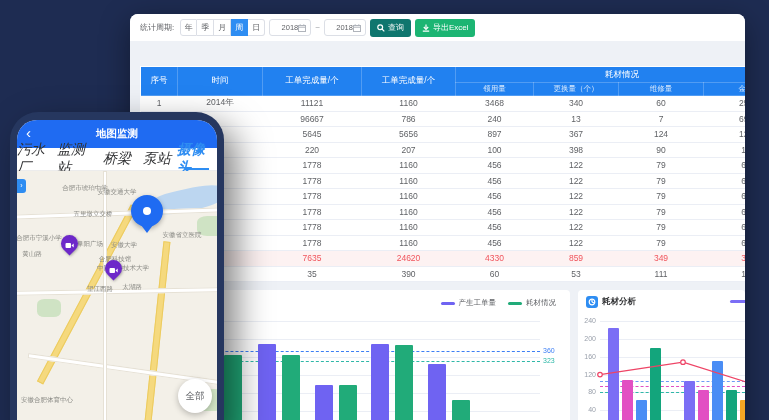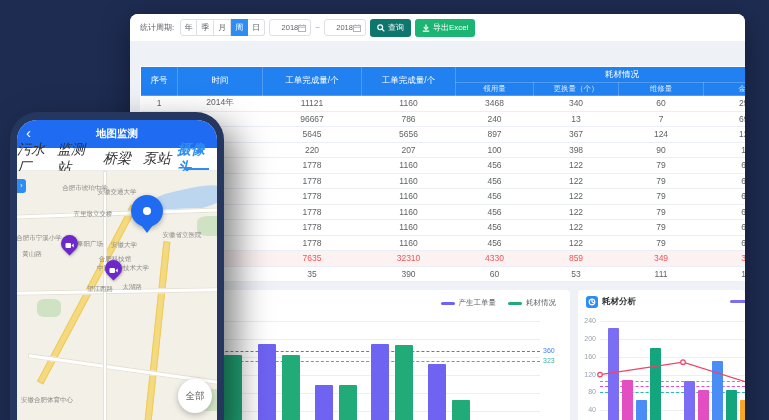--- a/index.html
+++ b/index.html
@@ -267,21 +267,21 @@
             <td>1778</td>
             <td>1160</td>
             <td>456</td>
             <td>122</td>
             <td>79</td>
             <td>67</td>
           </tr>
           <tr class="total-row">
             <td colspan="2">合计</td>
             <td>7635</td>
-            <td>32310</td>
+            <td>24620</td>
             <td>4330</td>
             <td>859</td>
             <td>349</td>
             <td>33</td>
           </tr>
           <tr class="avg-row">
             <td colspan="2">平均值</td>
             <td>35</td>
             <td>390</td>
             <td>60</td>

